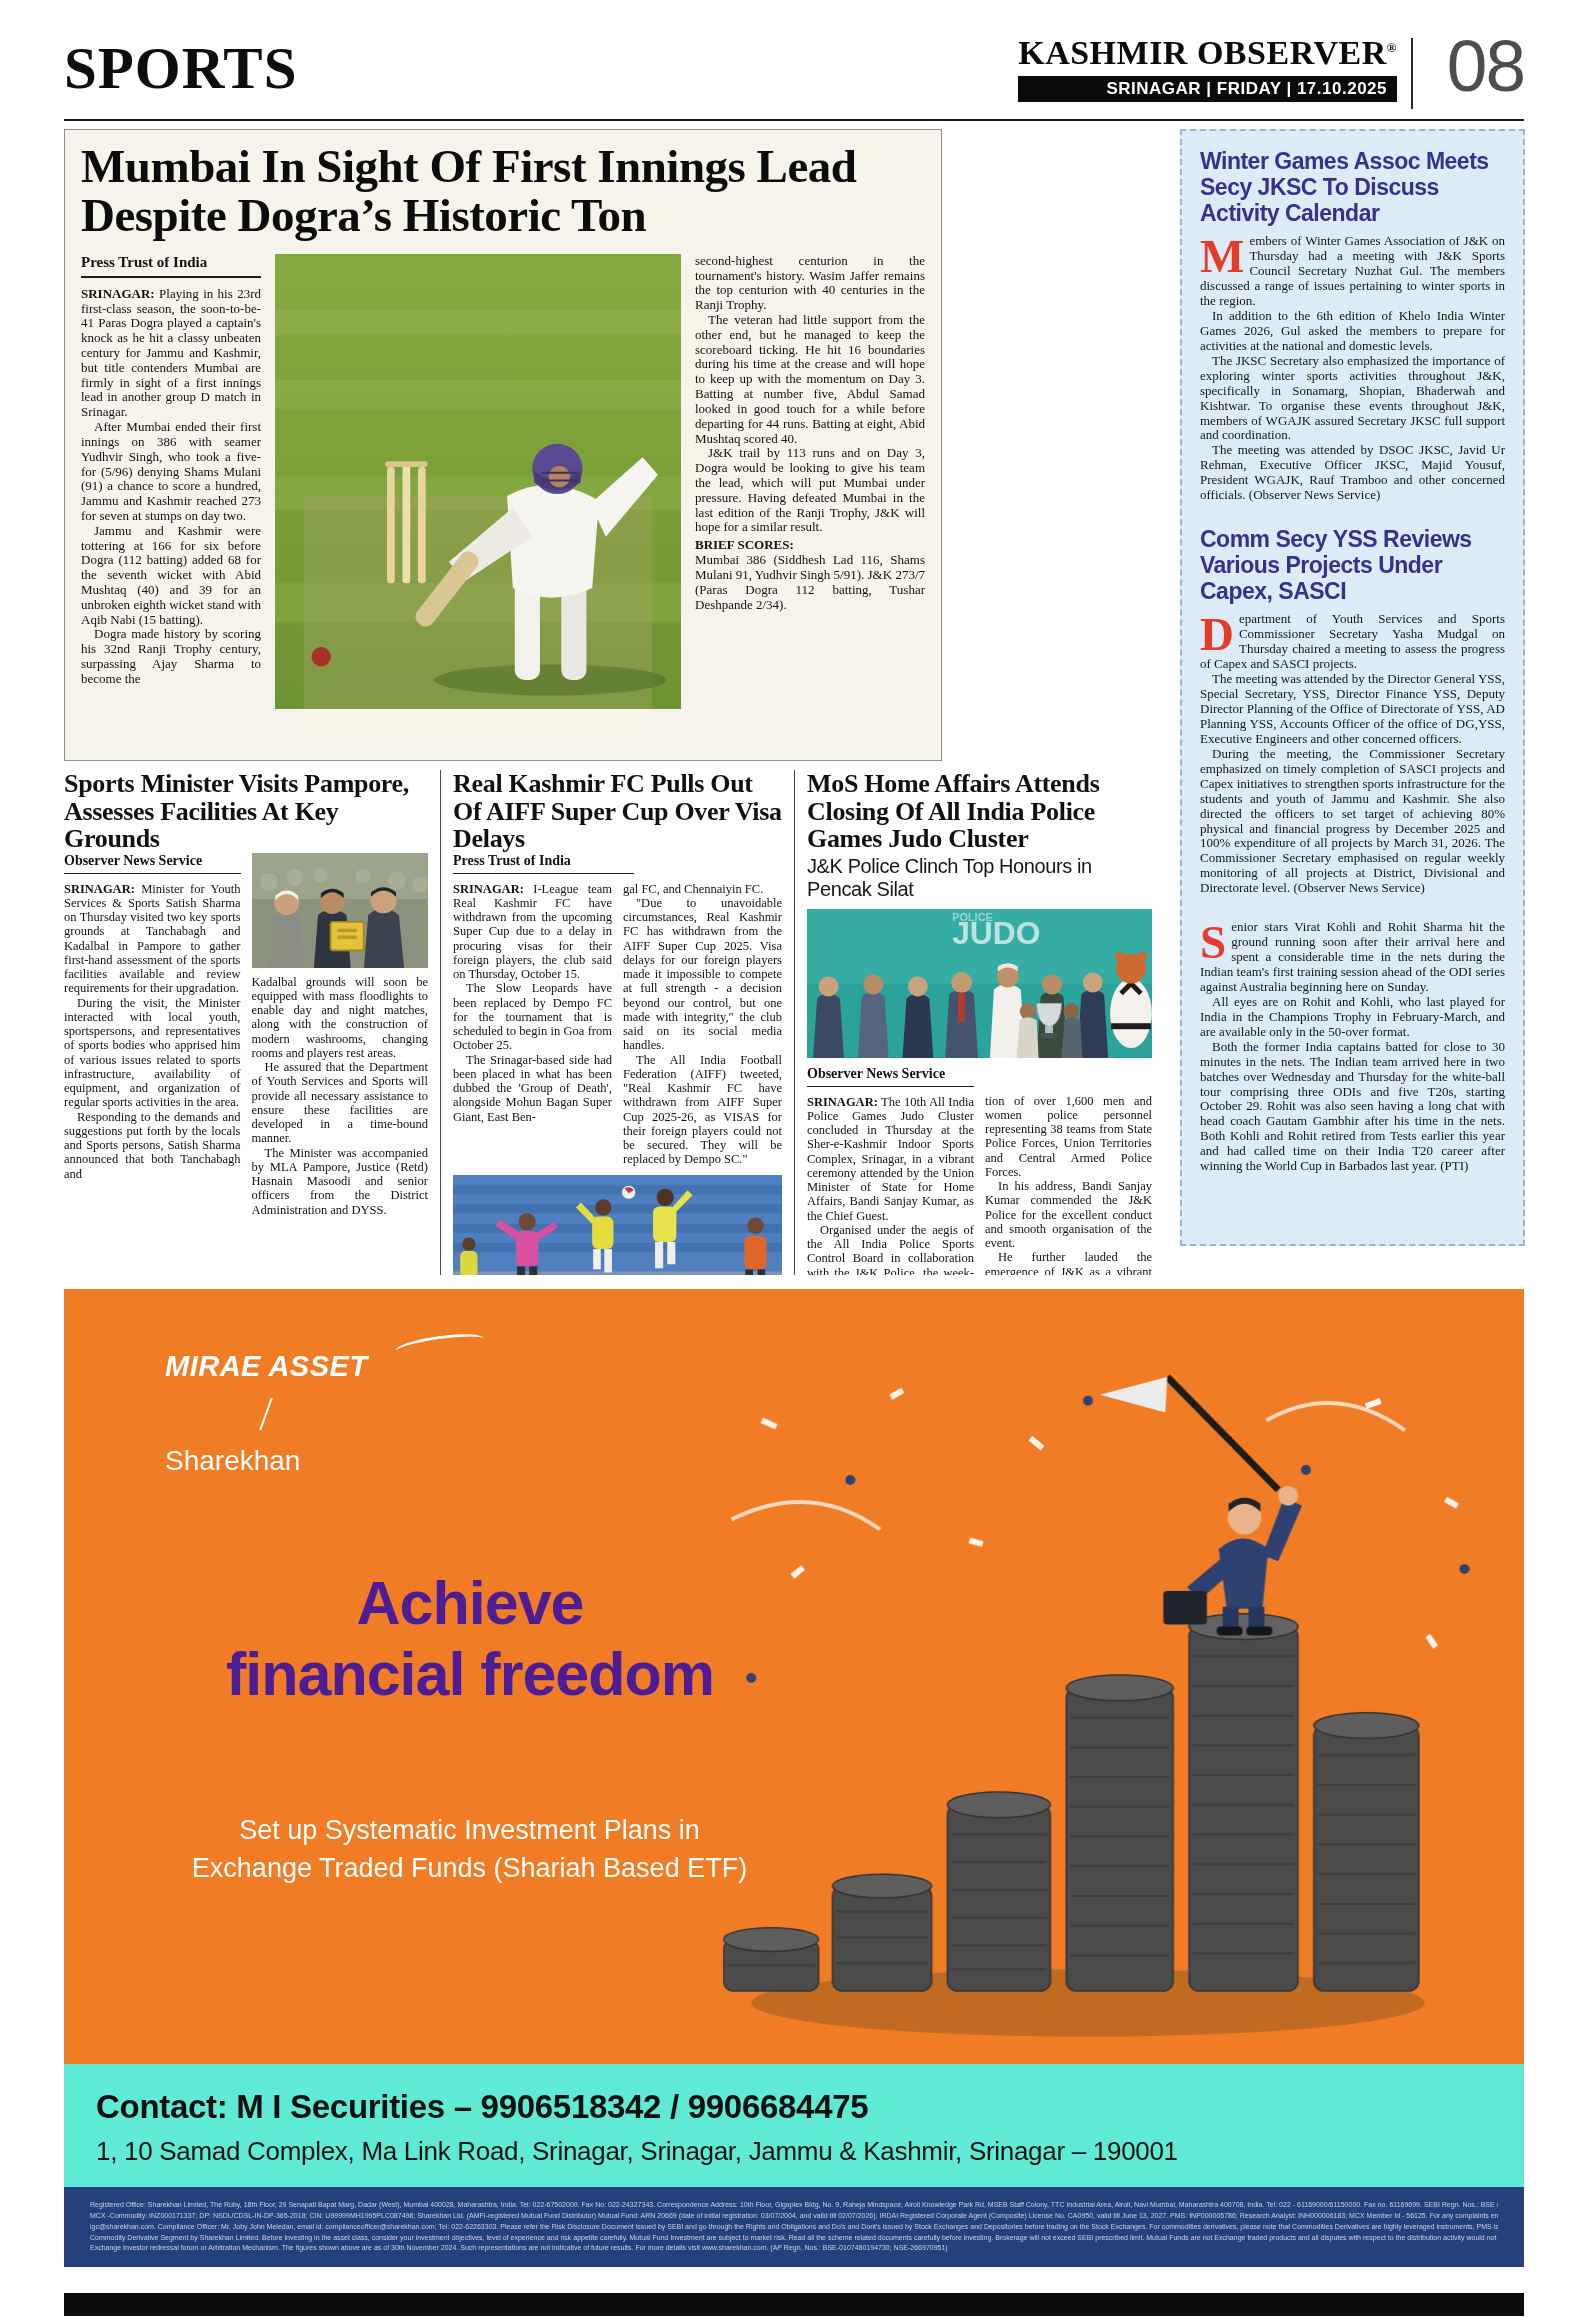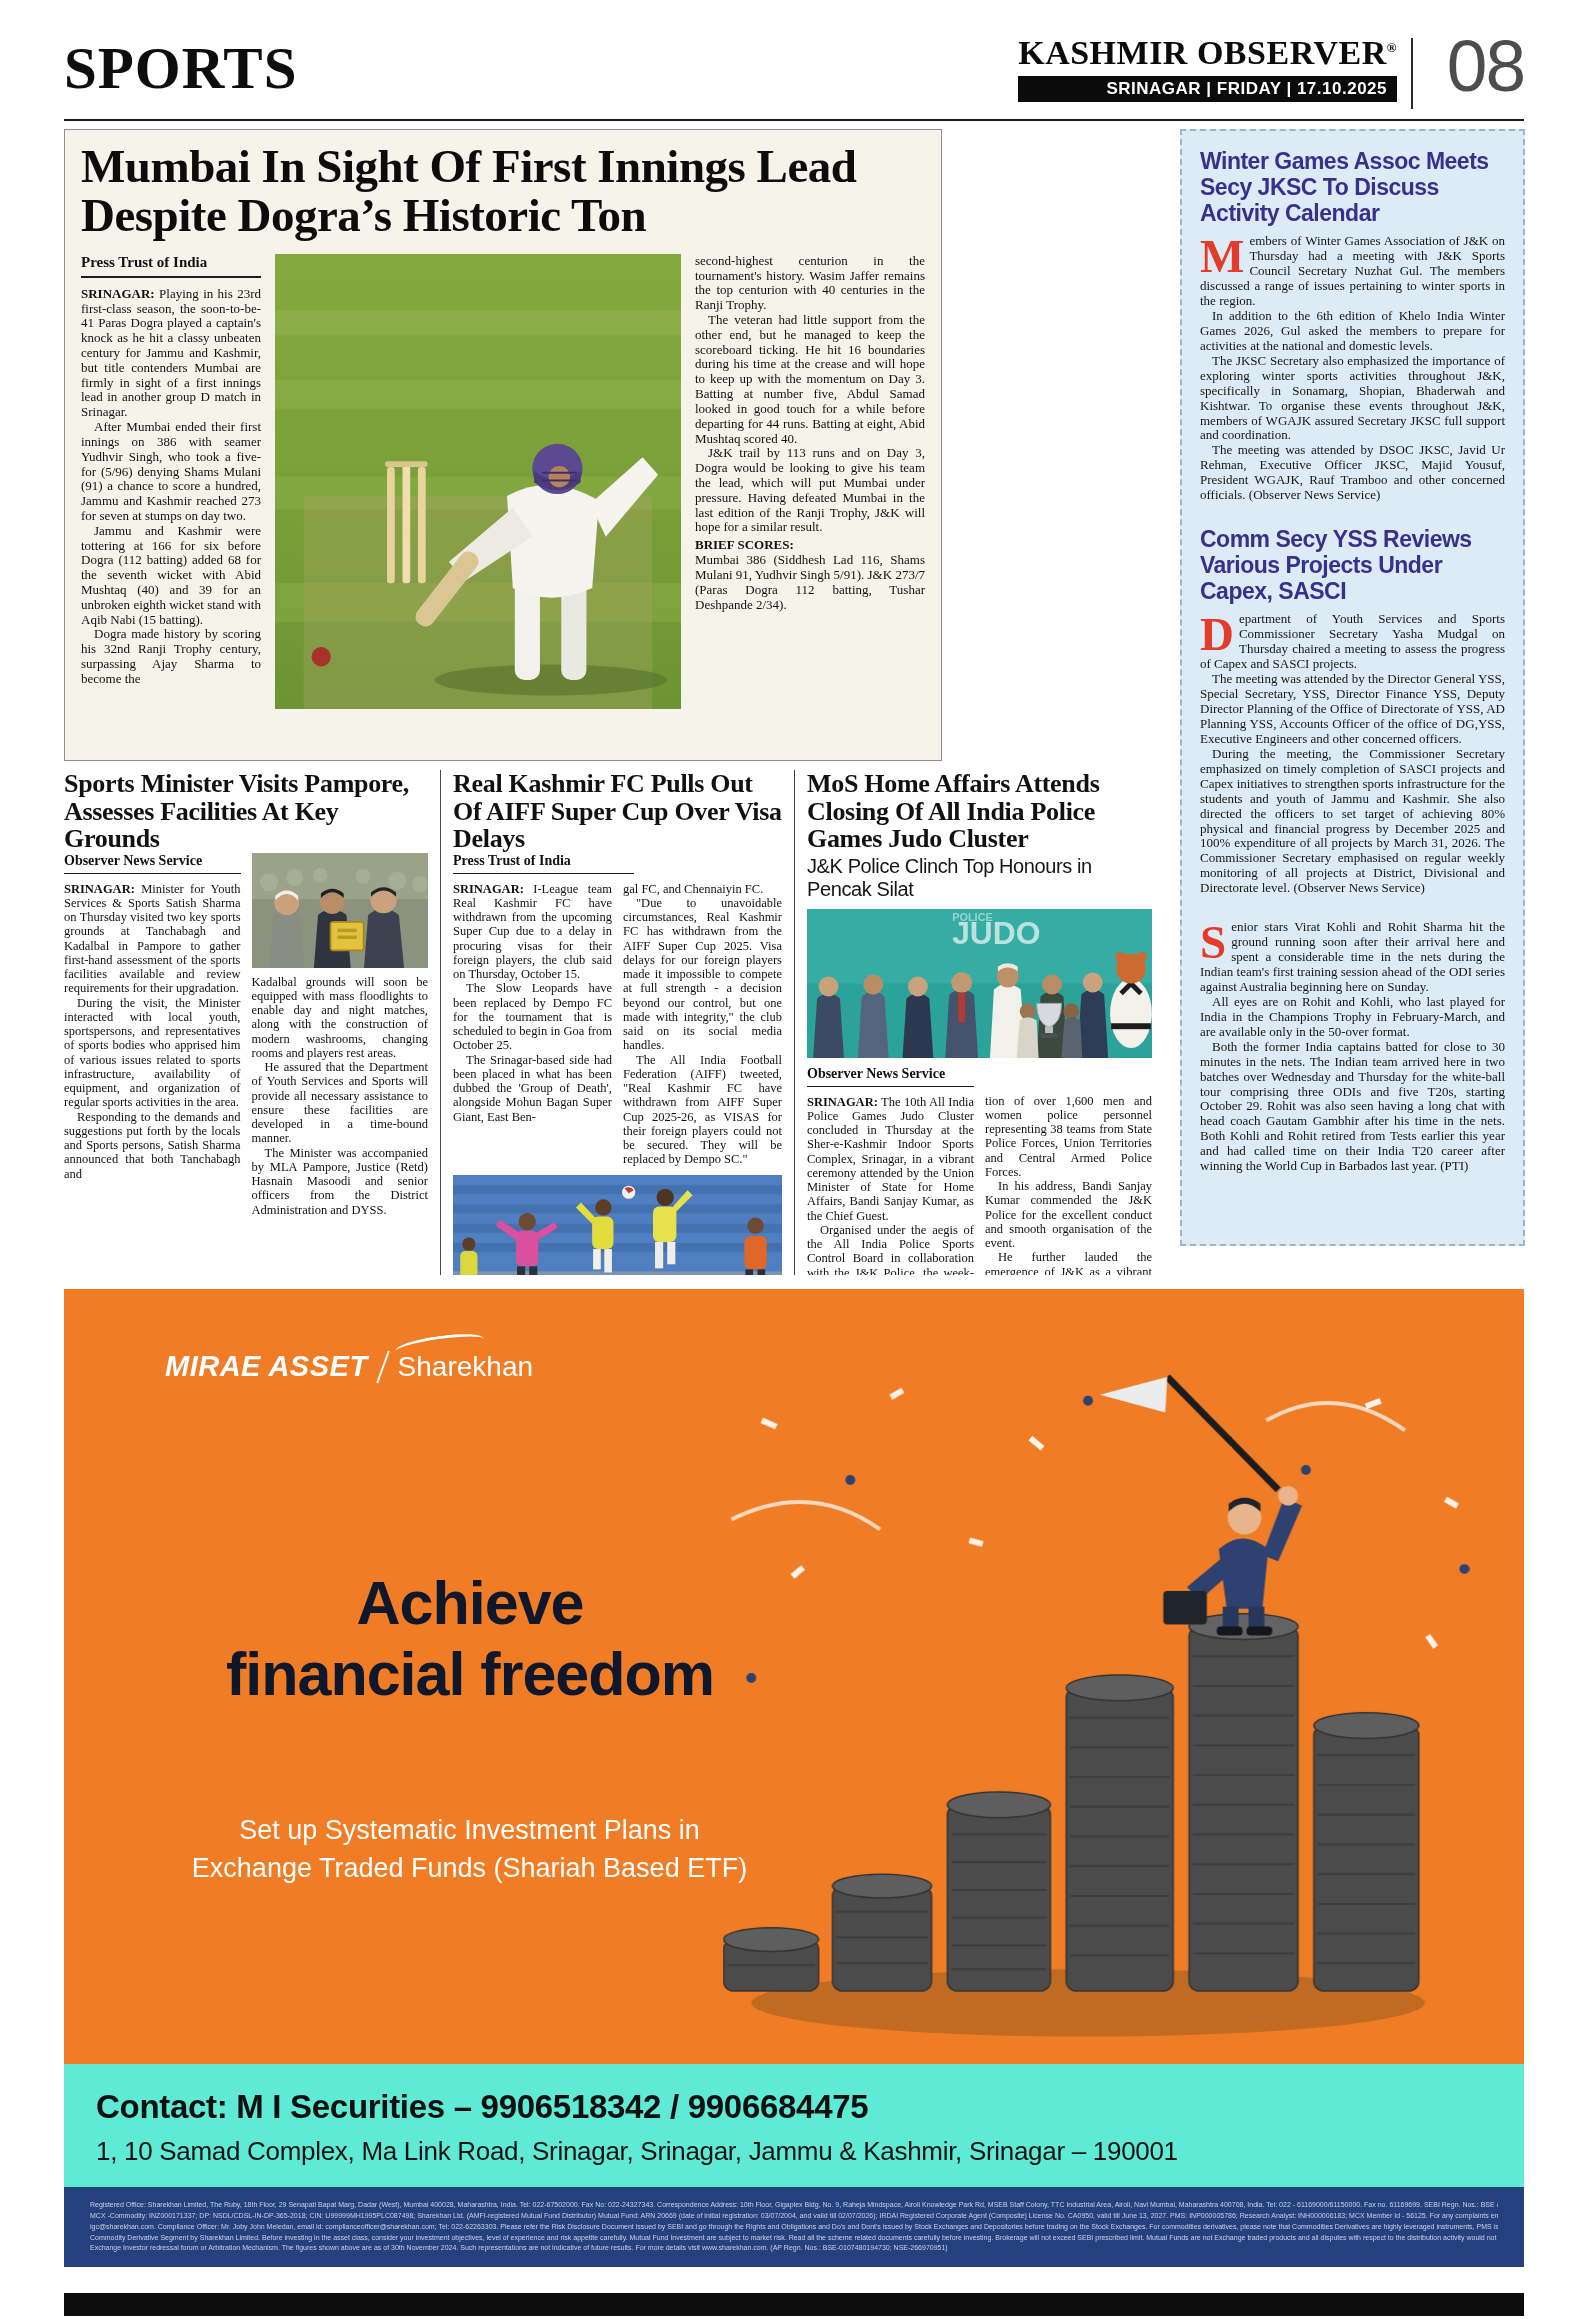--- a/index.html
+++ b/index.html
@@ -62,28 +62,28 @@
                  line-height:1.12; letter-spacing:-0.5px; color:#37308c; margin-bottom:8px; }
   .sb-copy p, .sb-copy .dc-p { font-size:13px; line-height:1.15; text-align:justify; color:#161616; }
   .sb-copy .more p { text-indent:12px; }
   .dropcap { float:left; font-size:47px; line-height:.82; font-weight:700; color:#e43b2b;
              padding:3px 5px 0 0; font-family:"Liberation Serif", serif; }
 
   
   .ad { position:absolute; left:64px; top:1289px; width:1460px; }
   .ad-orange { position:relative; height:775px; background:#f07d26; overflow:hidden; }
   .ad-logo { position:absolute; left:101px; top:61px; display:flex; align-items:baseline; gap:14px;
-             font-family:"Liberation Sans", sans-serif; color:#fff; }
+             font-family:"Liberation Sans", sans-serif; color:#fff;flex-direction:column; }
   .ad-brand { font-size:29px; font-weight:700; font-style:italic; letter-spacing:0.5px; }
   .ad-slash { width:2px; height:34px; background:#fff; transform:rotate(20deg); align-self:center; }
   .ad-brand2 { font-size:28px; font-weight:400; }
   .ad-swoosh { position:absolute; left:230px; top:-14px; width:89px; height:18px;
                border-top:3px solid #ffffff; border-radius:100%/100% 100% 0 0; transform:rotate(-8deg); }
   .ad-headline { position:absolute; left:109px; top:279px; width:594px; text-align:center;
-                 font-family:"Liberation Sans", sans-serif; color:#0f172a; font-weight:700;
+                 font-family:"Liberation Sans", sans-serif; color:#4c1d95; font-weight:700;
                  font-size:61px; line-height:1.16; letter-spacing:-1px; }
   .ad-sub { position:absolute; left:59px; top:523px; width:693px; text-align:center;
             font-family:"Liberation Sans", sans-serif; color:#fff; font-size:27px; line-height:1.4; }
   .ad-illus { position:absolute; right:20px; bottom:10px; width:832px; height:693px; }
   .ad-contact { background:#5eead4; padding:24px 32px 20px; font-family:"Liberation Sans", sans-serif; }
   .contact-line { font-size:33px; font-weight:700; color:#101010; letter-spacing:-0.3px; }
   .address-line { font-size:26px; font-weight:400; color:#131313; margin-top:10px; letter-spacing:-0.3px; }
   .ad-disclaimer { background:#24417e; color:#c9d2e4; padding:13px 26px;
                    font-family:"Liberation Sans", sans-serif; font-size:7px; line-height:1.55; }
   .ad-disclaimer div { white-space:nowrap; overflow:hidden; }

